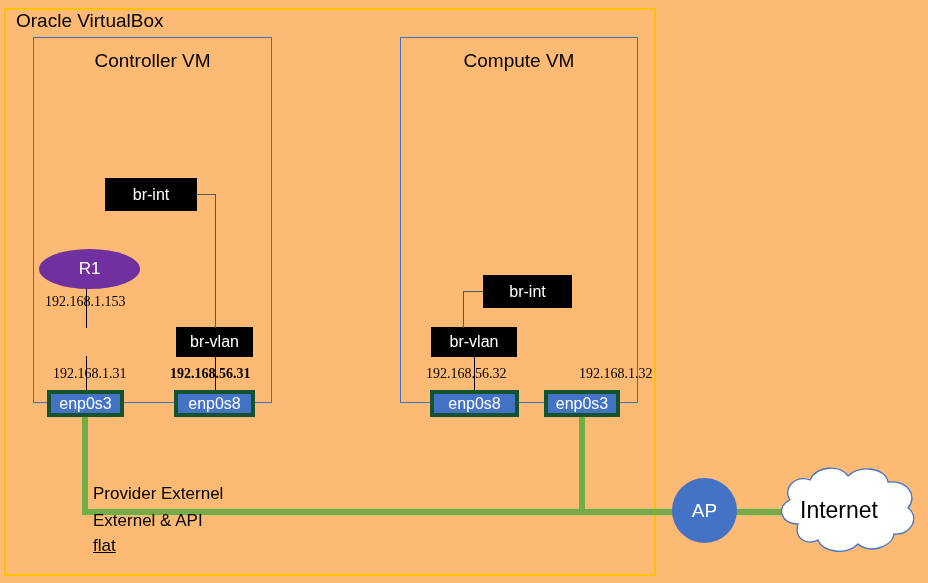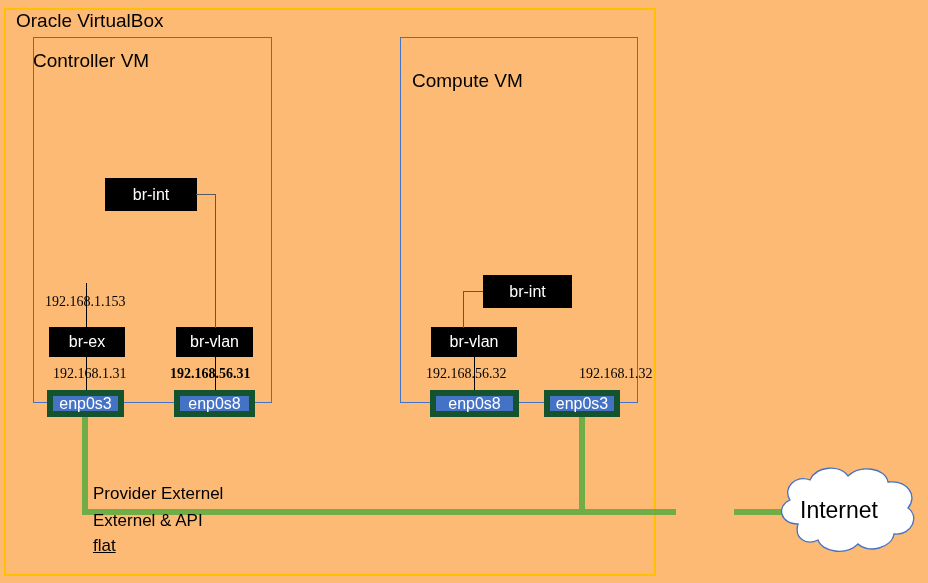--- a/index.html
+++ b/index.html
@@ -42,42 +42,42 @@
   .vm-box {
     position: absolute;
     border: 1px solid #4472C4;
     box-sizing: border-box;
     background: transparent;
   }
   .vm-title {
     position: absolute;
     font-size: 19px;
     color: #000000;
-    text-align: left;
+    text-align: center;
     white-space: nowrap;
   }
 
   
   .bridge {
     position: absolute;
     background: #000000;
     color: #ffffff;
     font-size: 16px;
     display: flex;
     align-items: center;
     justify-content: center;
     box-sizing: border-box;
     white-space: nowrap;
   }
 
   
   .nic {
     position: absolute;
     background: #4472C4;
-    border: 6px solid #14532d;
+    border: 4px solid #14532d;
     color: #ffffff;
     font-size: 16px;
     display: flex;
     align-items: center;
     justify-content: center;
     box-sizing: border-box;
     white-space: nowrap;
     z-index: 6;
   }
 
@@ -174,37 +174,37 @@
 
 <div id="canvas">
 
   <div class="vbox-frame"></div>
   <div class="vbox-title">Oracle VirtualBox</div>
 
   <div class="vm-box" style="left:33px; top:37px; width:239px; height:366px;"></div>
   <div class="vm-title" style="left:33px; top:50px; width:239px;">Controller VM</div>
 
   <div class="vm-box" style="left:400px; top:37px; width:238px; height:366px;"></div>
-  <div class="vm-title" style="left:412px; top:50px; width:238px;margin-top:20px;">Compute VM</div>
+  <div class="vm-title" style="left:400px; top:50px; width:238px;">Compute VM</div>
 
   <div class="wire-h" style="left:196px; top:194px; width:20px;"></div>
   <div class="wire-v" style="left:215px; top:194px; height:134px;"></div>
 
   <div class="wire-v dark" style="left:86px; top:283px; height:45px;"></div>
 
   <div class="wire-v dark" style="left:86px; top:356px; height:38px;"></div>
 
   <div class="wire-v dark" style="left:215px; top:356px; height:38px;"></div>
 
   <div class="bridge" style="left:105px; top:178px; width:92px; height:33px;">br-int</div>
 
+  <div class="router" style="left:39px; top:249px; width:101px; height:40px;">R1</div>
 
   <div class="ip-label" style="left:45px; top:294px;">192.168.1.153</div>
 
-  <div class="bridge" style="left:49px; top:327px; width:76px; height:30px;">br-ex</div>
 
   <div class="bridge" style="left:176px; top:327px; width:77px; height:30px;">br-vlan</div>
 
   <div class="ip-label" style="left:53px; top:366px;">192.168.1.31</div>
 
   <div class="ip-label" style="left:170px; top:366px;font-weight:bold;">192.168.56.31</div>
 
   <div class="nic" style="left:47px; top:390px; width:77px; height:27px;">enp0s3</div>
 
   <div class="nic" style="left:174px; top:390px; width:81px; height:27px;">enp0s8</div>
@@ -231,20 +231,21 @@
   <div class="green-v" style="left:579px; top:416px; height:99px;"></div>
 
   <div class="green-h" style="left:82px; top:509px; width:594px;"></div>
 
   <div class="green-h" style="left:734px; top:509px; width:48px;"></div>
 
   <div class="net-caption" style="left:93px; top:484px;">Provider Externel</div>
   <div class="net-caption" style="left:93px; top:511px;text-align:center;">Externel &amp; API</div>
   <div class="net-caption" style="left:93px; top:536px;text-decoration:underline;">flat</div>
 
+  <div class="ap-node" style="left:672px; top:478px; width:65px; height:65px;">AP</div>
 
   <div class="cloud-wrap" style="left:768px; top:462px; width:155px; height:96px;">
     <svg width="155" height="96" viewBox="0 0 155 96">
       <path d="M30 62
                C 12 62, 8 44, 22 38
                C 14 26, 28 12, 42 18
                C 48 4, 72 2, 80 14
                C 92 2, 118 6, 120 20
                C 140 18, 150 34, 140 46
                C 152 54, 144 74, 126 72

